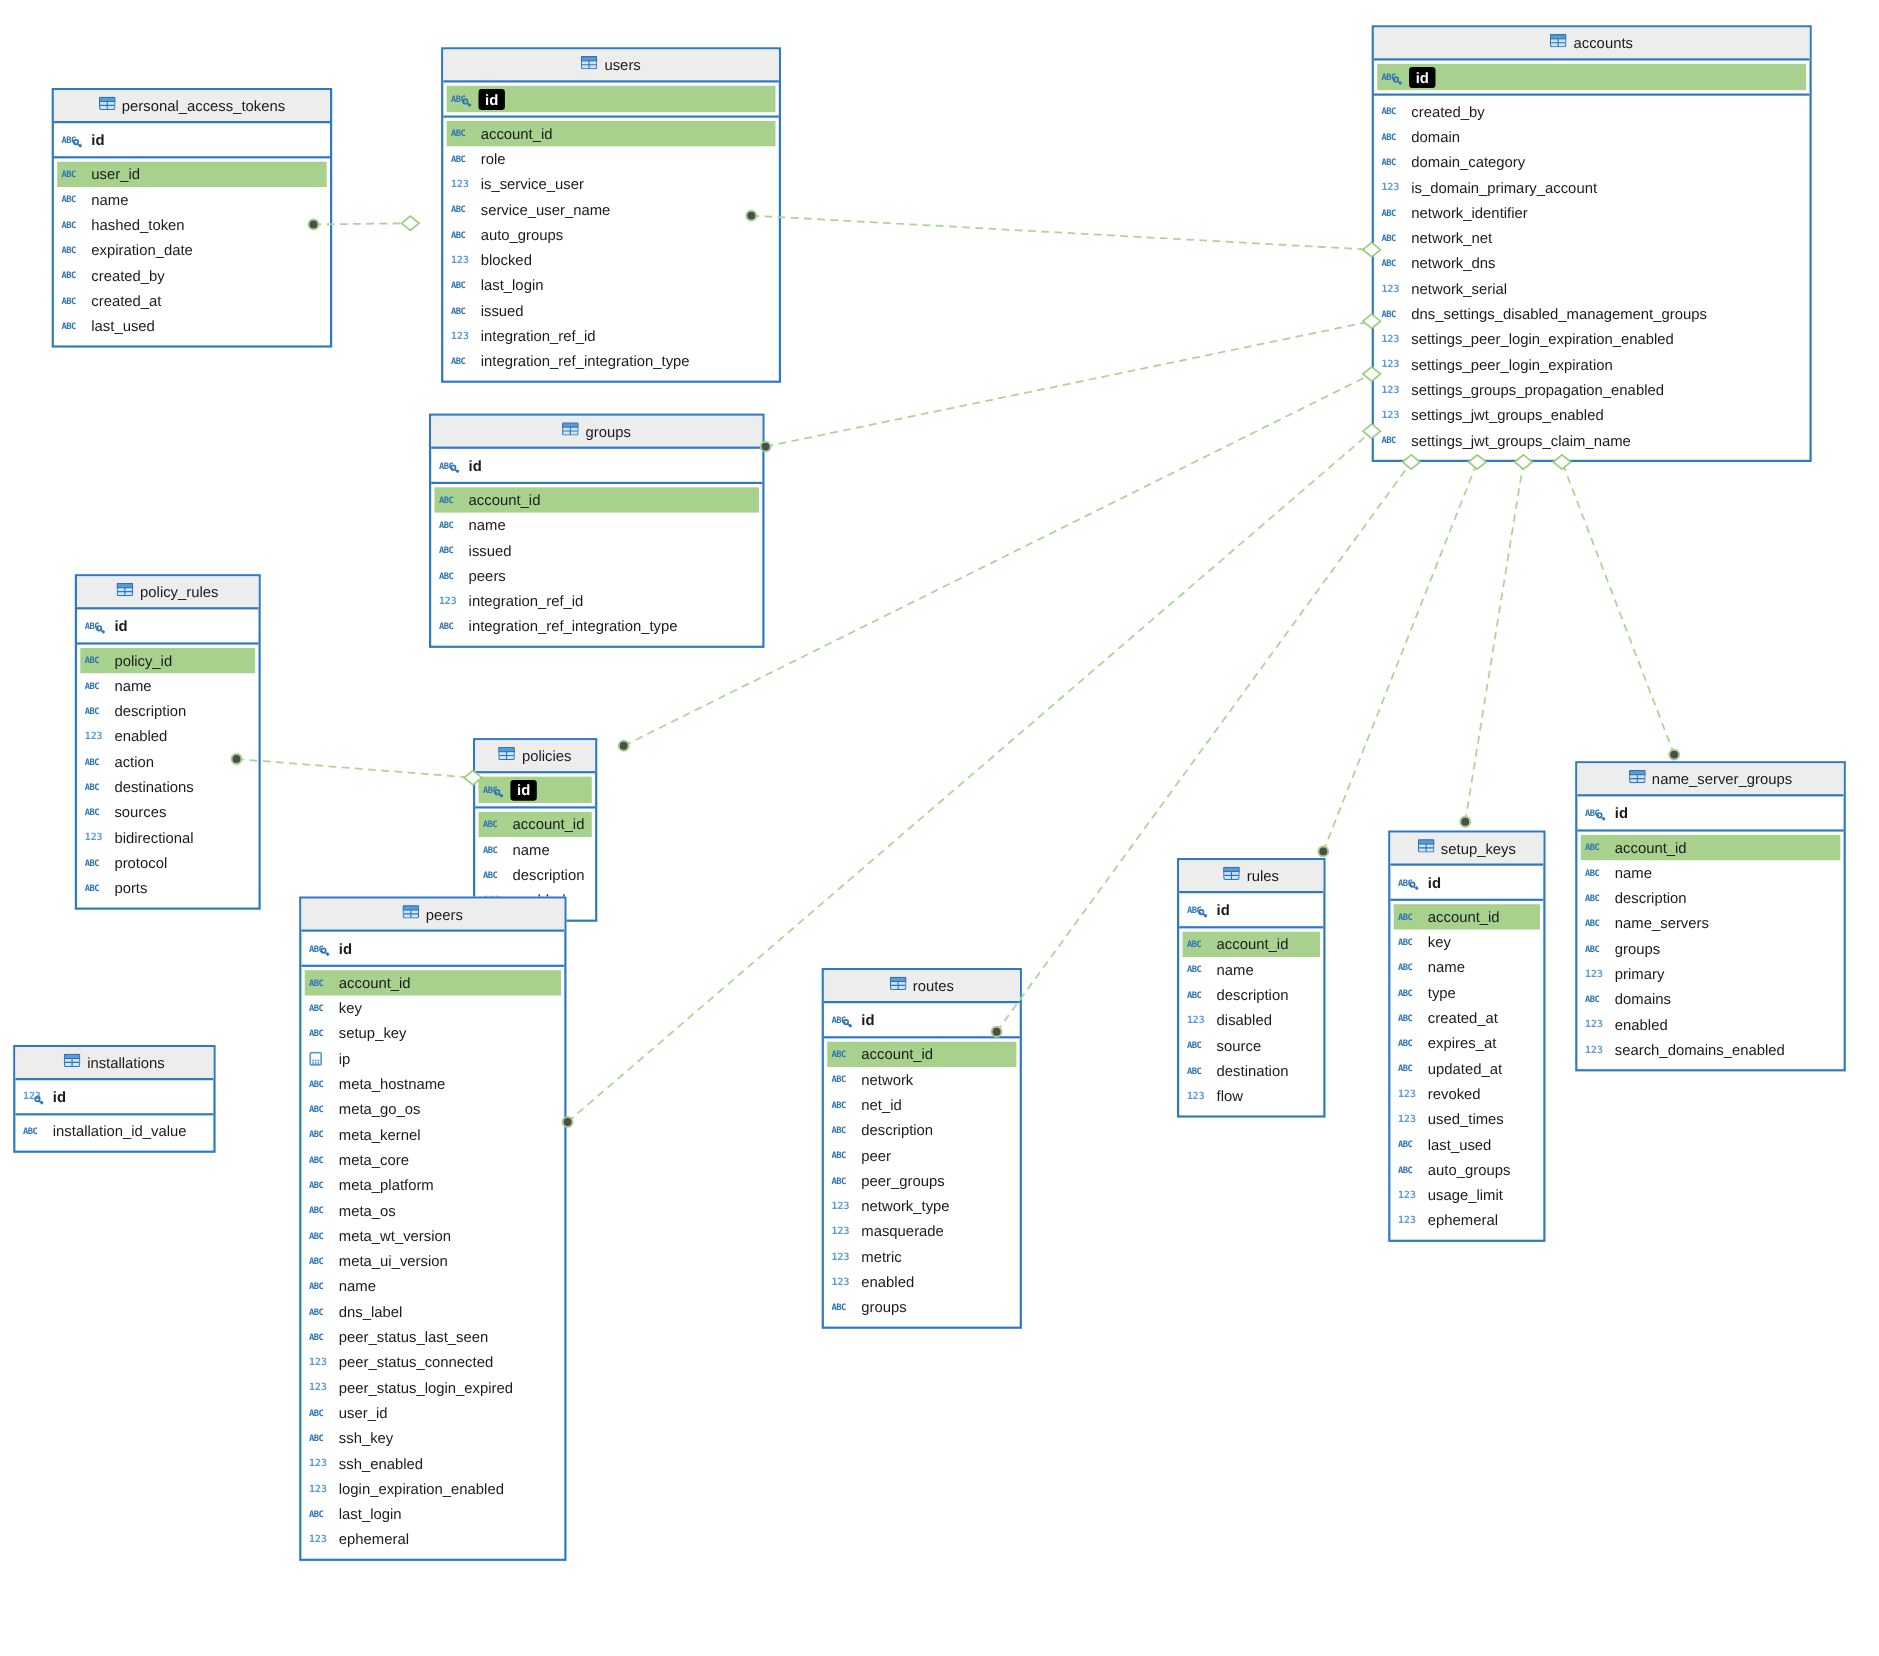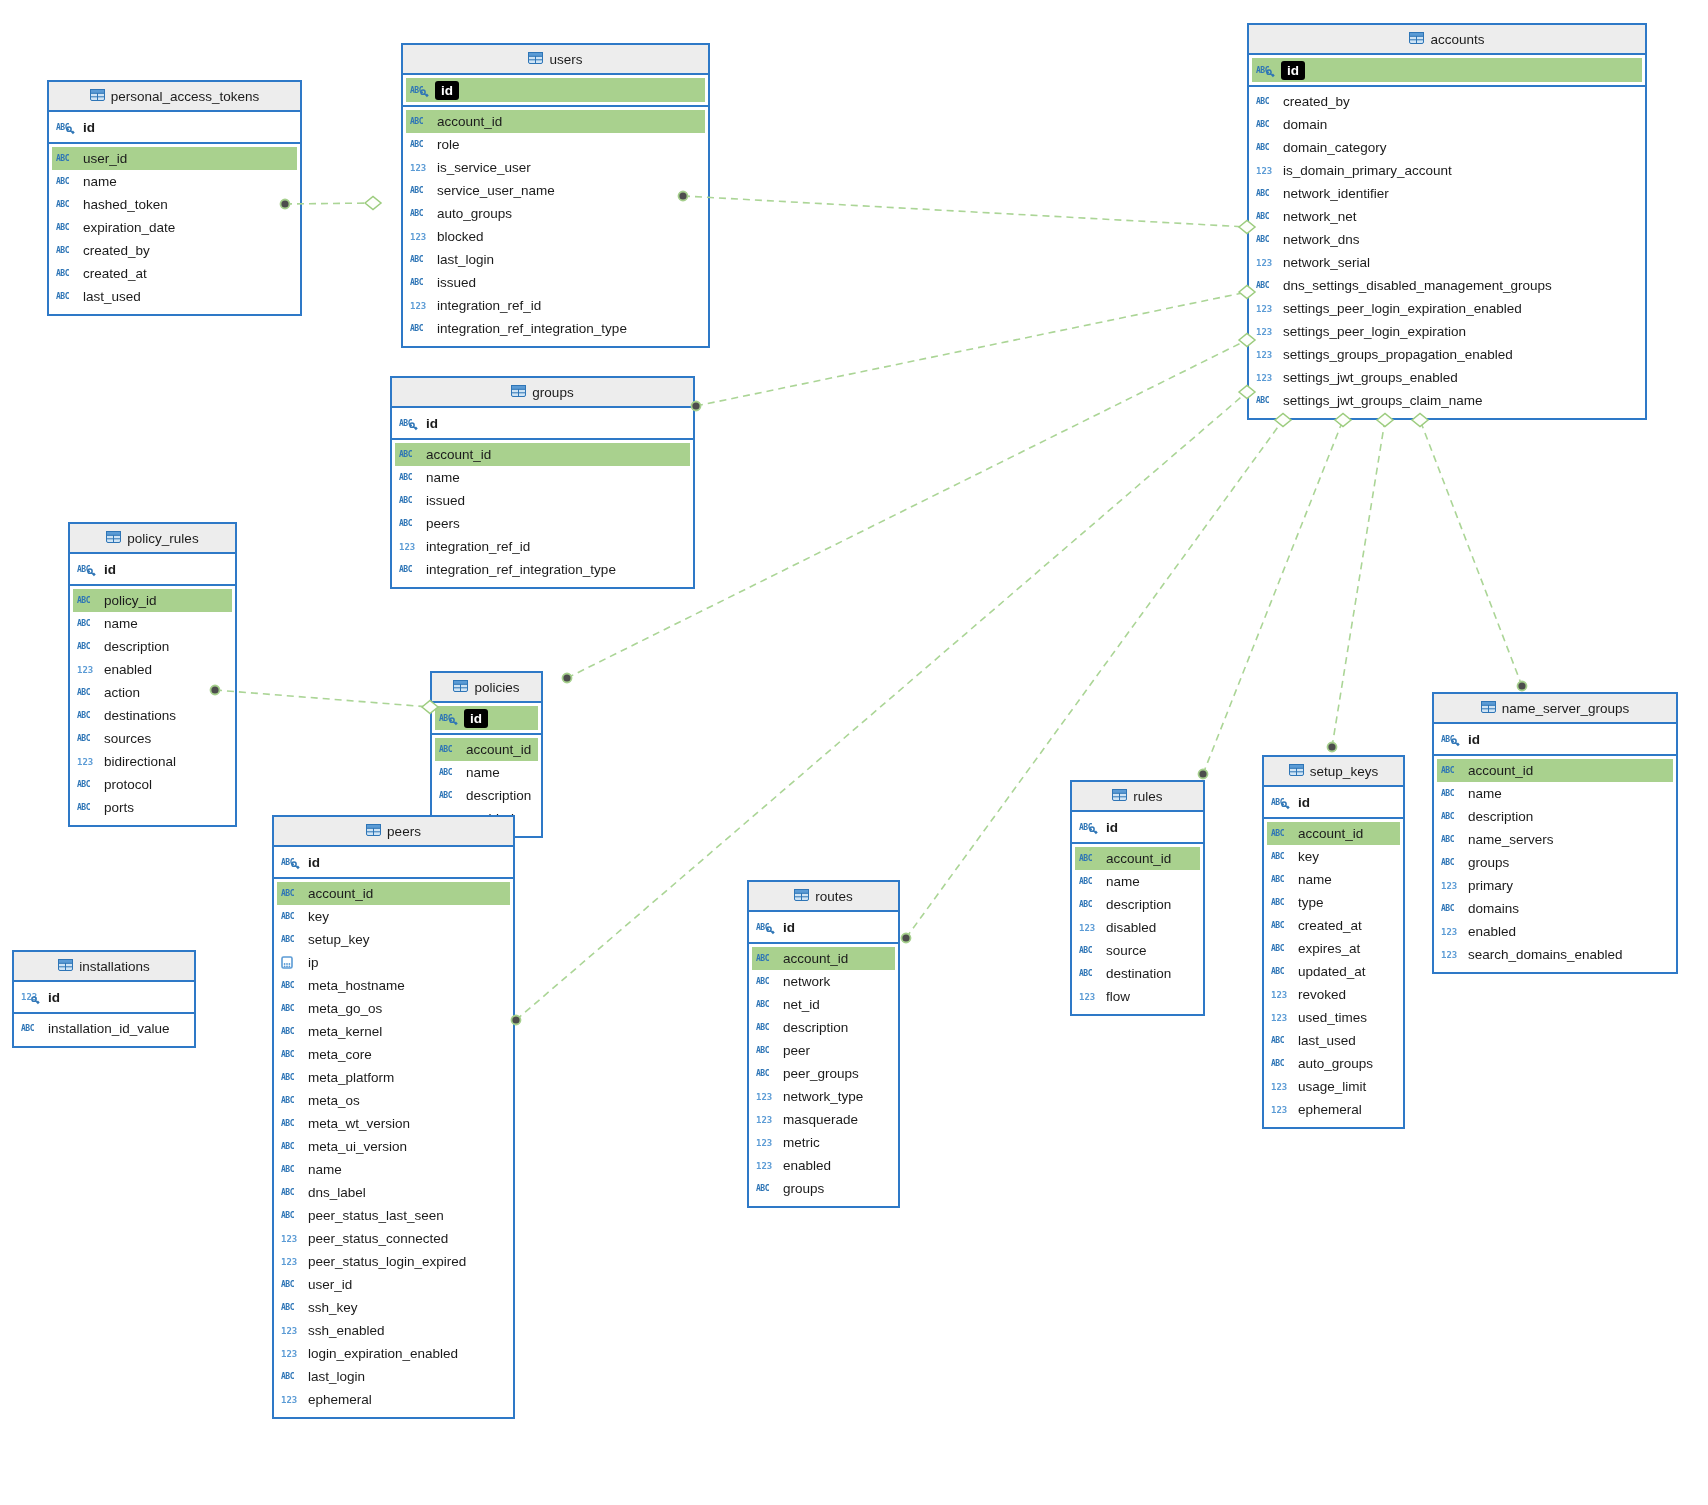--- a/index.html
+++ b/index.html
@@ -541,21 +541,21 @@
         <span class="lbl">id</span>
       </div>
     </div>
     <div class="fields">
         <div class="row">
           <span class="dt abc">ABC</span>
           <span class="lbl">installation_id_value</span>
         </div>
       </div>
   </div>
-    <div class="tbl" style="left: 747px; top: 880px; width: 153px;">
+    <div class="tbl" style="left: 747px; top: 880px; width: 182px;">
     <div class="tbl-header">
       <span><svg width="15" height="12" viewBox="0 0 15 12">
             <rect x="0.5" y="0.5" width="14" height="11" rx="1.5" fill="#cfe4f5" stroke="#2e75b6"></rect>
             <rect x="0.5" y="0.5" width="14" height="3.8" fill="#5b9bd5" stroke="#2e75b6"></rect>
             <line x1="7.5" y1="4" x2="7.5" y2="11.5" stroke="#2e75b6"></line>
             <line x1="1" y1="7.8" x2="14" y2="7.8" stroke="#2e75b6"></line>
           </svg></span>
       <span class="tbl-title">routes</span>
     </div>
     <div class="pk-section">

